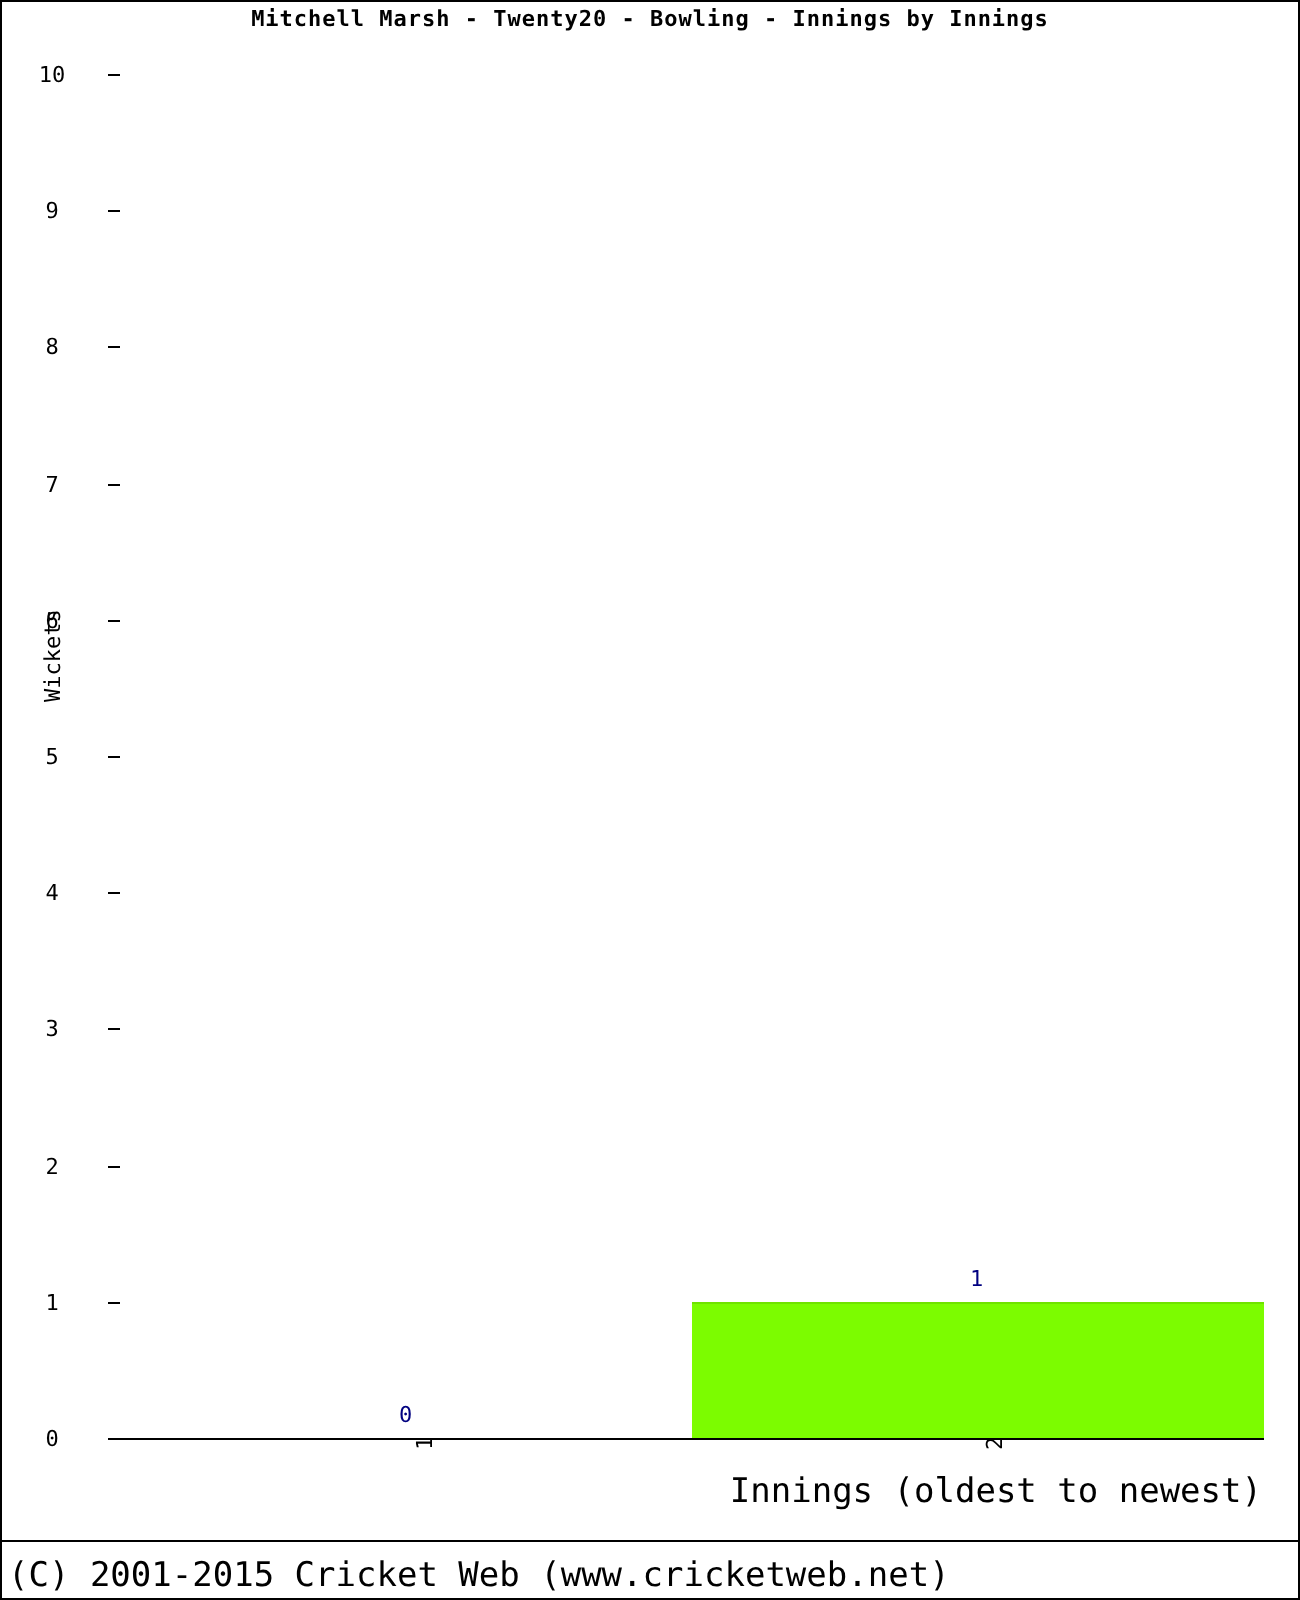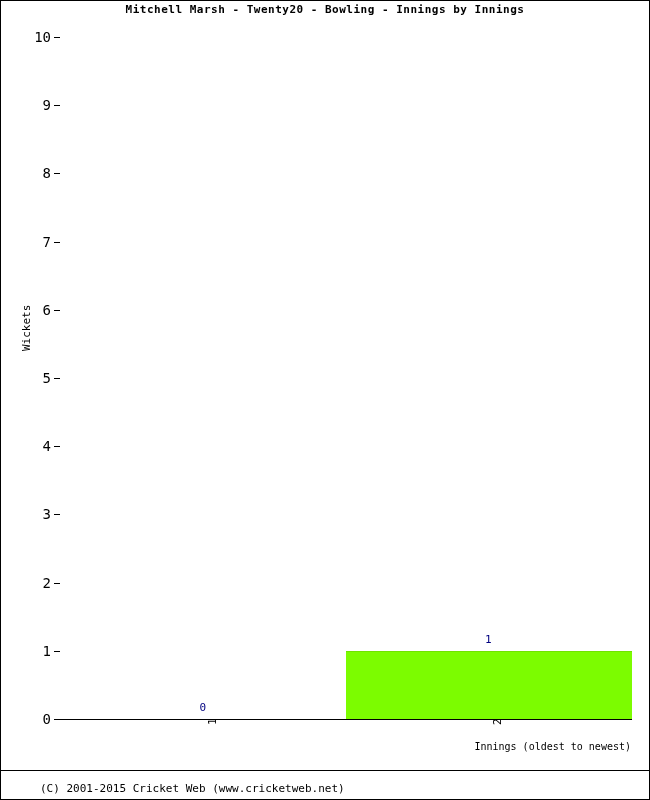--- a/index.html
+++ b/index.html
@@ -74,22 +74,22 @@
     position: absolute;
     left: 53px;
     width: 6px;
     height: 1px;
     background: #000000;
   }
   .y-label-wrap {
     position: absolute;
     left: 0;
     width: 50px;
-    text-align: right;
-    font-size: 14px;
+    text-align: center;
+    font-size: 11px;
     line-height: 11px;
   }
 
   
   #y-axis-title {
     position: absolute;
     left: 20px;
     top: 350px;
     font-size: 11px;
     line-height: 11px;
@@ -128,42 +128,41 @@
     font-size: 11px;
     line-height: 11px;
     white-space: nowrap;
     transform: rotate(-90deg);
     transform-origin: left top;
   }
   #x-axis-title {
     position: absolute;
     top: 740px;
     right: 18px;
-    font-size: 10px;
+    font-size: 17px;
     line-height: 11px;
     white-space: nowrap;
   }
 
   
   #footer-rule {
     position: absolute;
     left: 0;
     top: 769px;
     width: 648px;
     height: 1px;
     background: #000000;
   }
   #footer-text {
     position: absolute;
     left: 3px;
     top: 782px;
-    font-size: 11px;
-    line-height: 11px;
-    white-space: nowrap;
-    margin-left: 36px;
+    font-size: 17px;
+    line-height: 11px;
+    white-space: nowrap;
   }
 </style>
 </head>
 <body>
 
 <div id="chart-root">
 
   <div id="chart-title">Mitchell Marsh - Twenty20 - Bowling - Innings by Innings</div>
 
   <div id="grid-layer">

